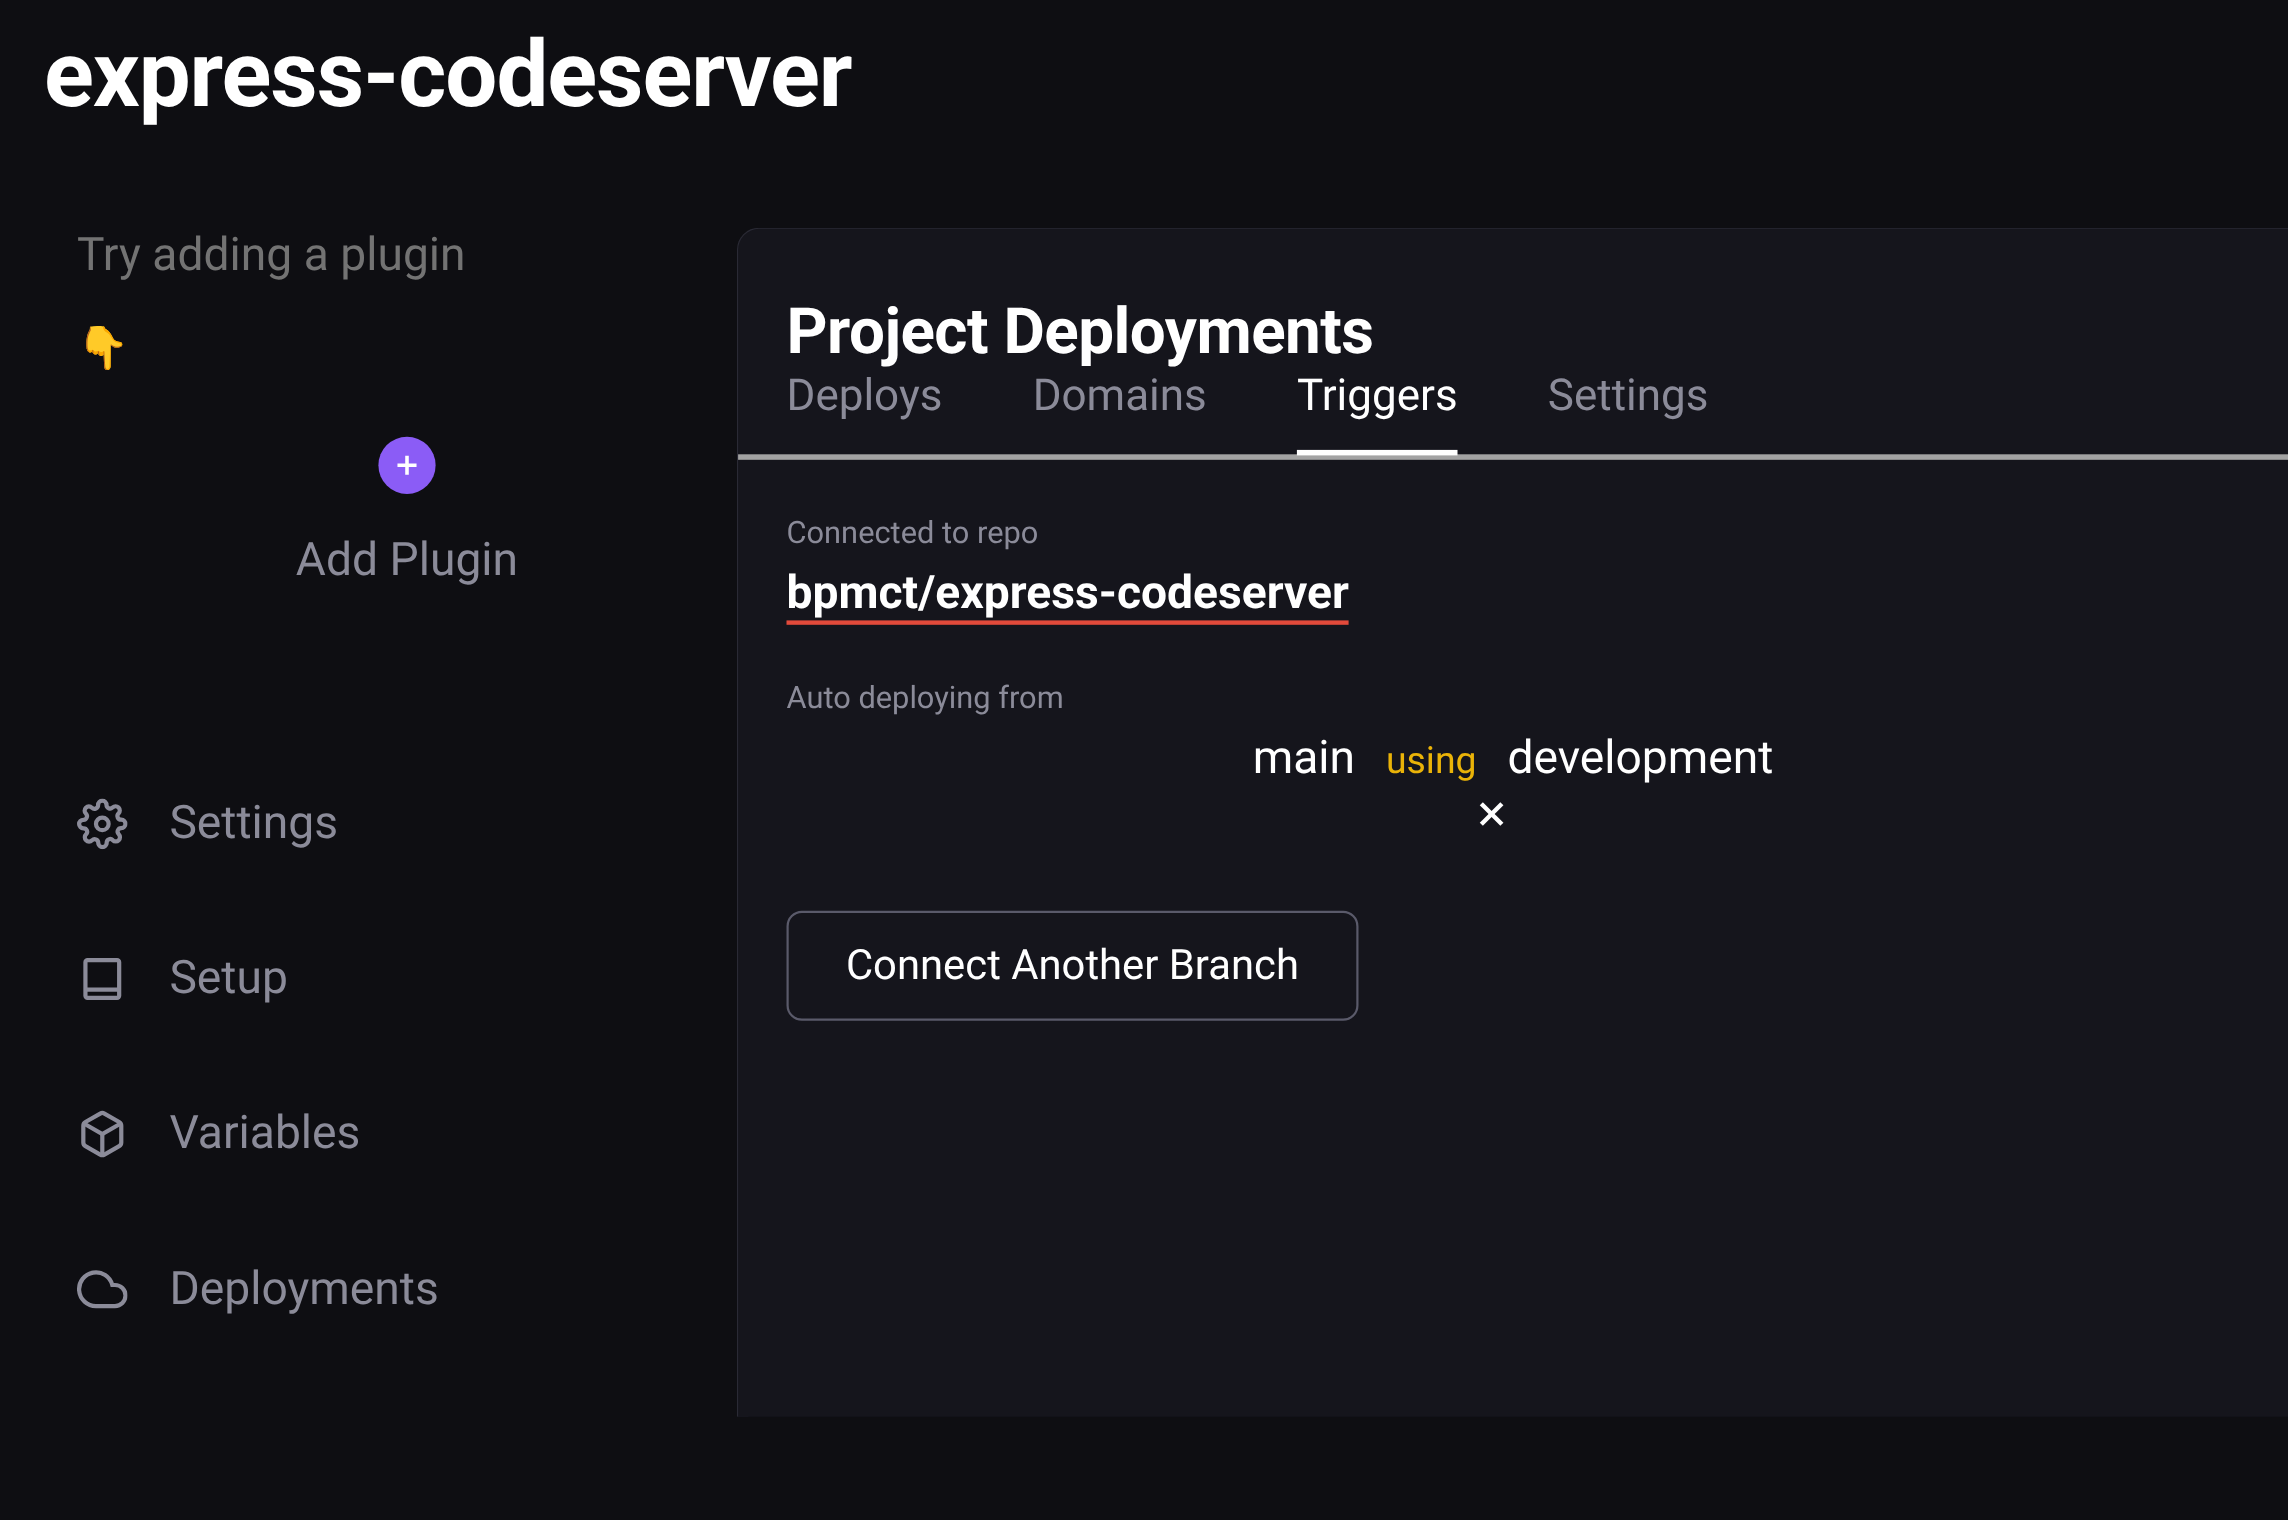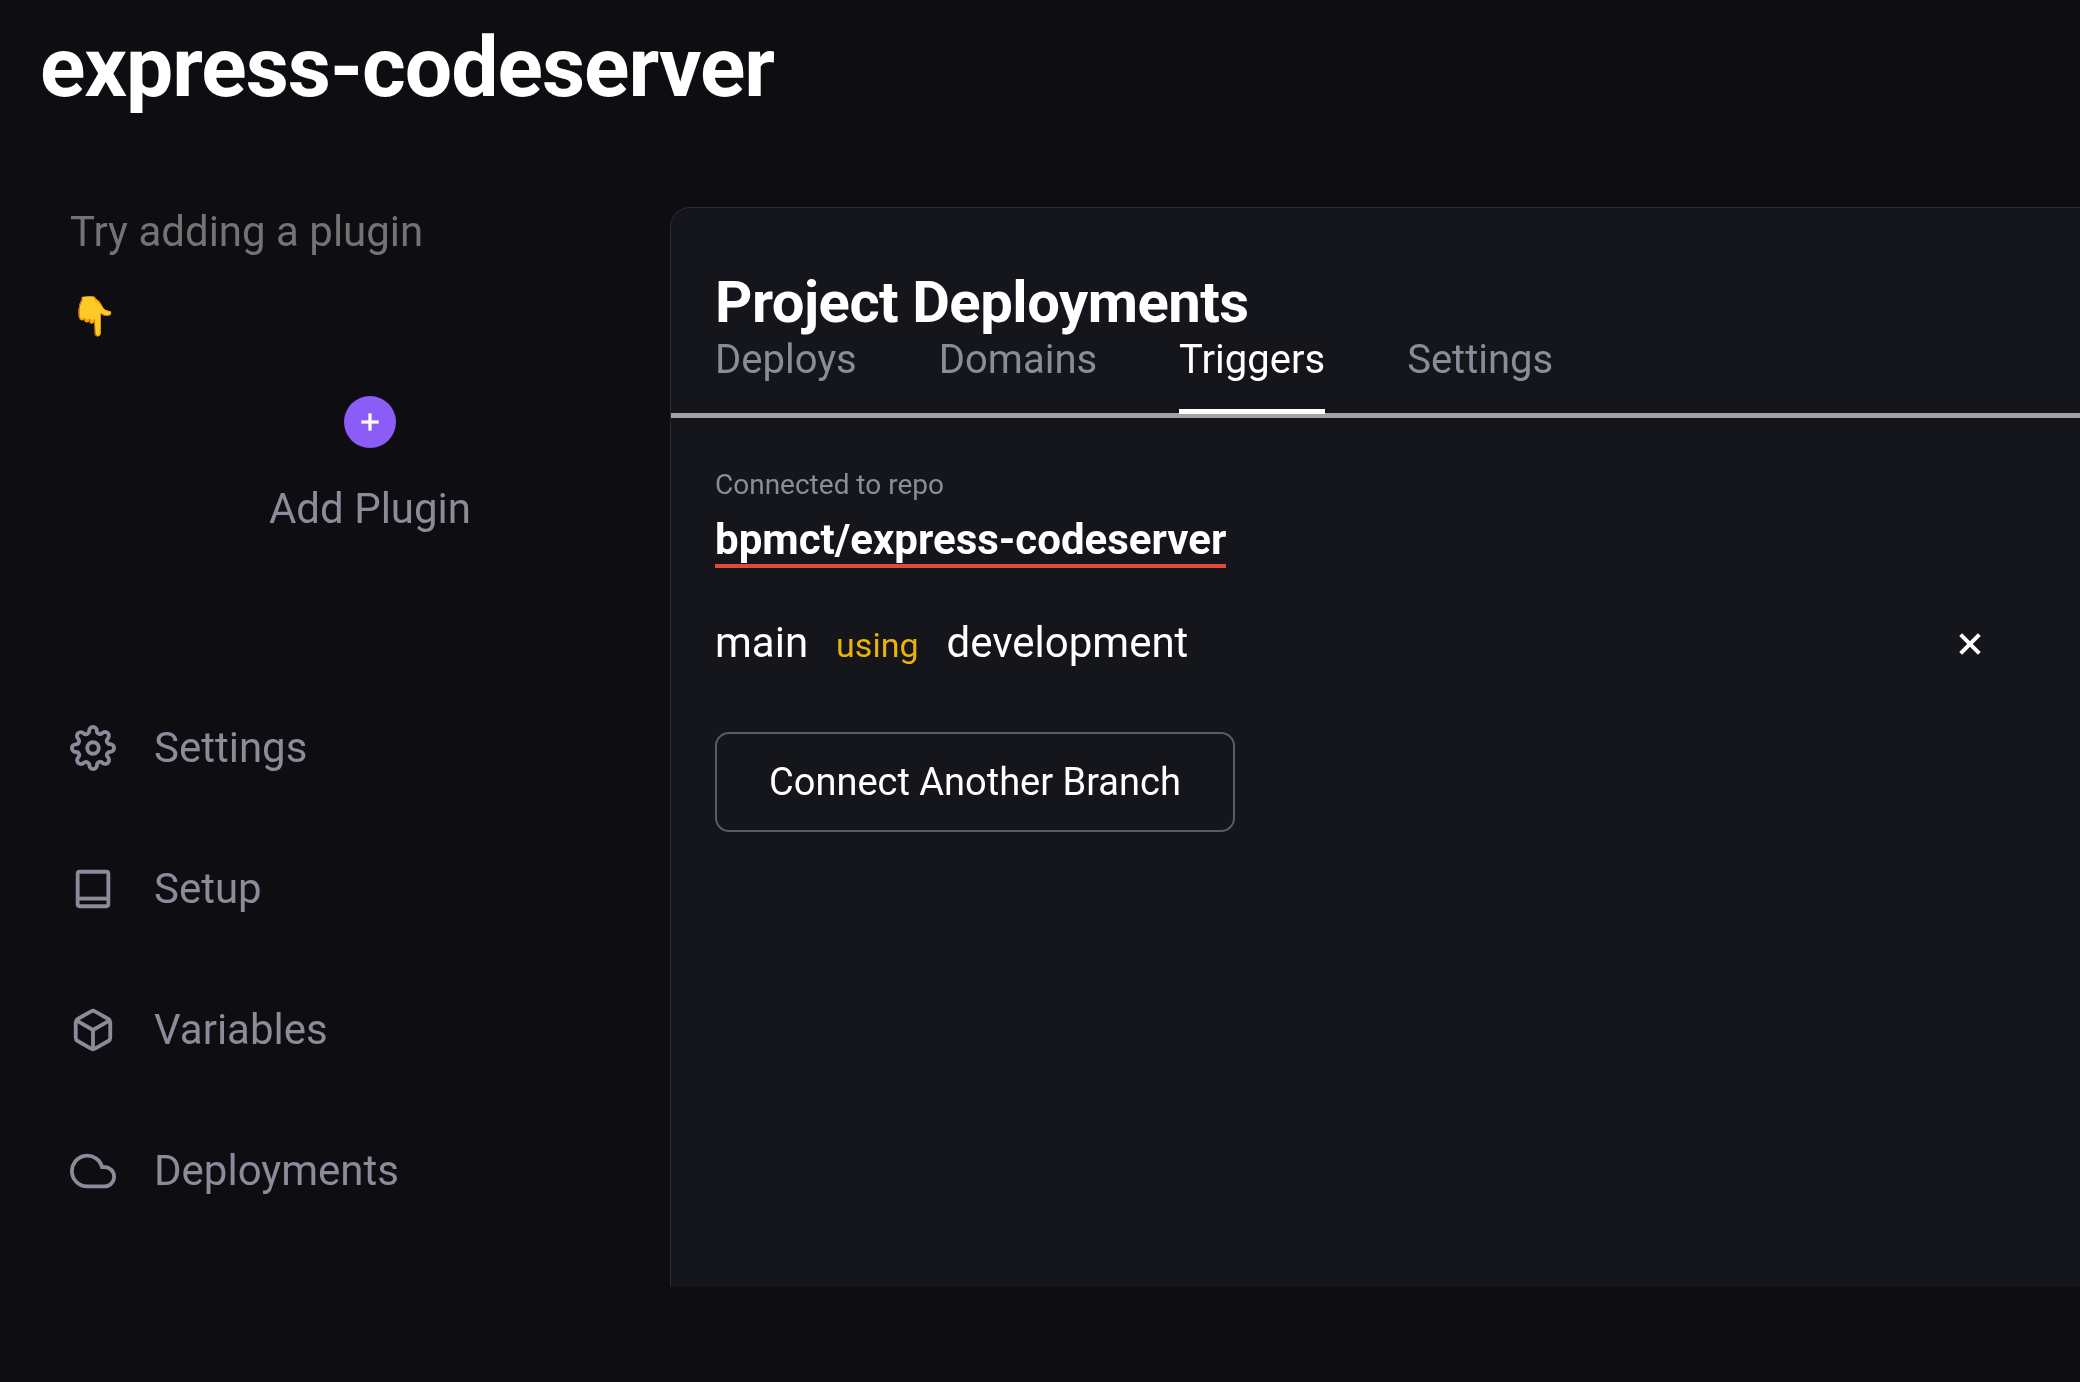--- a/index.html
+++ b/index.html
@@ -177,23 +177,24 @@
       display: inline-block;
       border-bottom: 4px solid #e24a3b;
     }
     
     .deploy-section {
       margin-top: 50px;
     }
     
     .deploy-row {
       display: flex;
-      align-items: flex-start;
+      align-items: center;
       justify-content: space-between;
       margin-top: 14px;
+      flex-direction: column;
     }
     
     .deploy-text {
       display: flex;
       align-items: baseline;
       gap: 28px;
       font-size: 42px;
     }
     
     .deploy-branch {
@@ -308,20 +309,21 @@
       <div class="tab">Domains</div>
       <div class="tab active">Triggers</div>
       <div class="tab">Settings</div>
     </div>
 
     <div class="panel-content">
       <div class="field-label">Connected to repo</div>
       <span class="repo-value">bpmct/express-codeserver</span>
       
       <div class="deploy-section">
+        <div class="field-label">Auto deploying from</div>
         <div class="deploy-row">
           <div class="deploy-text">
             <span class="deploy-branch">main</span>
             <span class="deploy-using">using</span>
             <span class="deploy-env">development</span>
           </div>
           <div class="close-btn">
             <span>
               <svg viewBox="0 0 24 24" fill="none">
                   <line x1="5" y1="5" x2="19" y2="19"></line>

